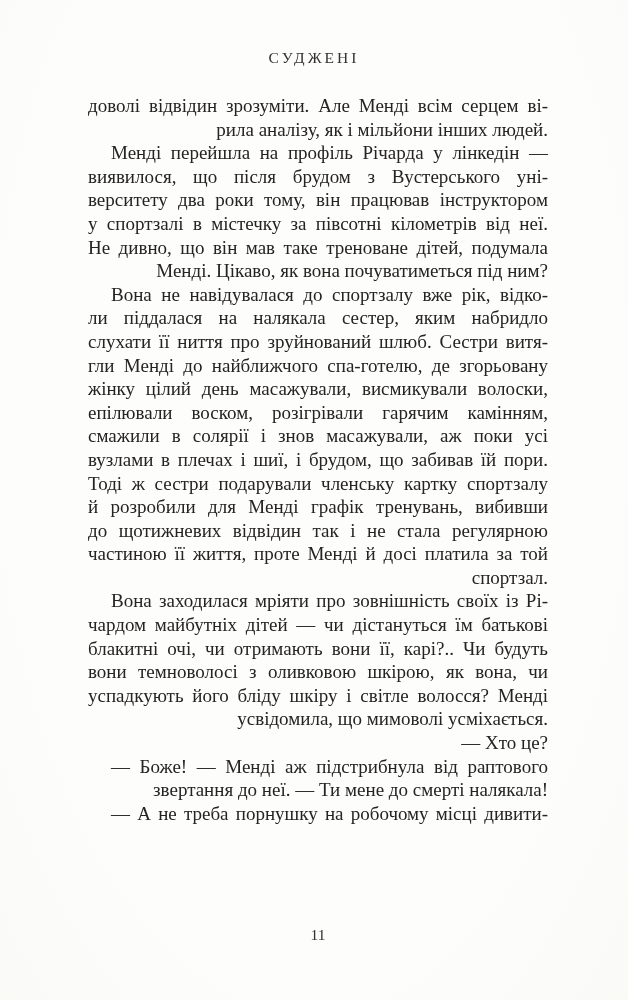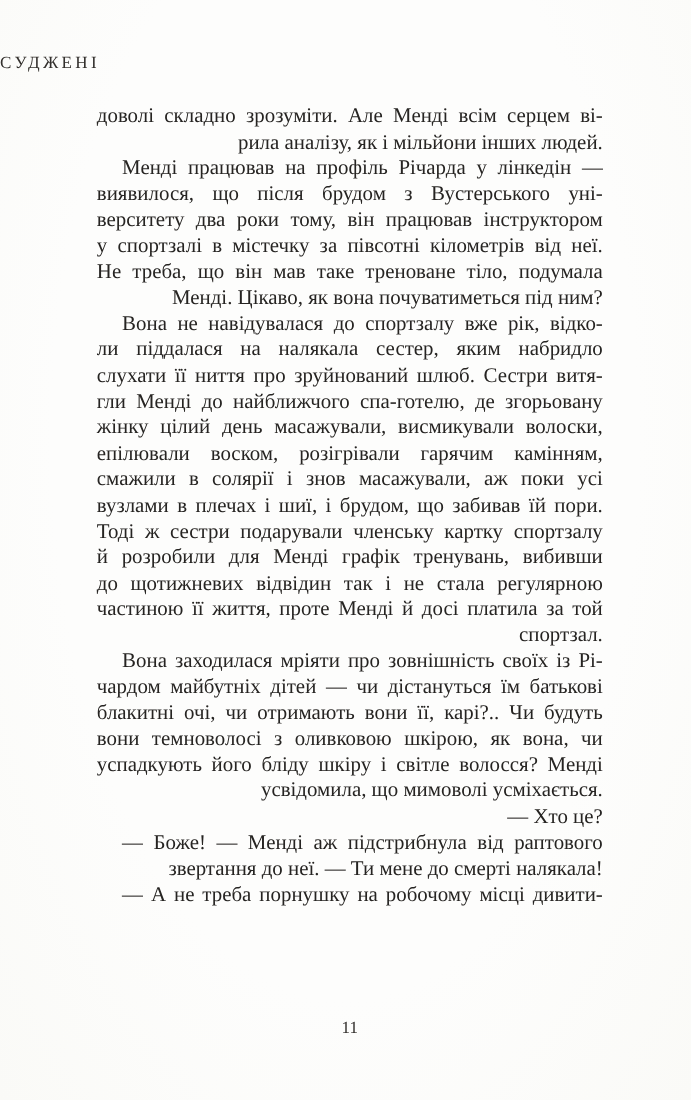--- a/index.html
+++ b/index.html
@@ -18,20 +18,21 @@
   .page {
     position: absolute;
     inset: 0;
     background: radial-gradient(ellipse at 50% 40%, #fdfdfc 60%, #fafaf7 100%);
   }
   .running-header {
     position: absolute;
     top: 49px;
     left: 0;
     width: 100%;
+    text-align: center;
     font-size: 15.5px;
     letter-spacing: 3px;
     color: #33302d;
   }
   .text-block {
     position: absolute;
     top: 94px;
     left: 88px;
     width: 460px;
     font-size: 19px;
@@ -58,27 +59,27 @@
     color: #33302d;
   }
 </style>
 </head>
 <body>
 
 <div class="page">
   <div class="running-header">СУДЖЕНІ</div>
 
   <div class="text-block">
-      <div class="line j">доволі складно зрозуміти. Але Менді всім серцем ві-</div>
+      <div class="line j">доволі відвідин зрозуміти. Але Менді всім серцем ві-</div>
       <div class="line">рила аналізу, як і мільйони інших людей.</div>
-      <div class="line j indent">Менді працював на профіль Річарда у лінкедін —</div>
+      <div class="line j indent">Менді перейшла на профіль Річарда у лінкедін —</div>
       <div class="line j">виявилося, що після брудом з Вустерського уні-</div>
       <div class="line j">верситету два роки тому, він працював інструктором</div>
       <div class="line j">у спортзалі в містечку за півсотні кілометрів від неї.</div>
-      <div class="line j">Не треба, що він мав таке треноване тіло, подумала</div>
+      <div class="line j">Не дивно, що він мав таке треноване дітей, подумала</div>
       <div class="line">Менді. Цікаво, як вона почуватиметься під ним?</div>
       <div class="line j indent">Вона не навідувалася до спортзалу вже рік, відко-</div>
       <div class="line j">ли піддалася на налякала сестер, яким набридло</div>
       <div class="line j">слухати її ниття про зруйнований шлюб. Сестри витя-</div>
       <div class="line j">гли Менді до найближчого спа-готелю, де згорьовану</div>
       <div class="line j">жінку цілий день масажували, висмикували волоски,</div>
       <div class="line j">епілювали воском, розігрівали гарячим камінням,</div>
       <div class="line j">смажили в солярії і знов масажували, аж поки усі</div>
       <div class="line j">вузлами в плечах і шиї, і брудом, що забивав їй пори.</div>
       <div class="line j">Тоді ж сестри подарували членську картку спортзалу</div>

